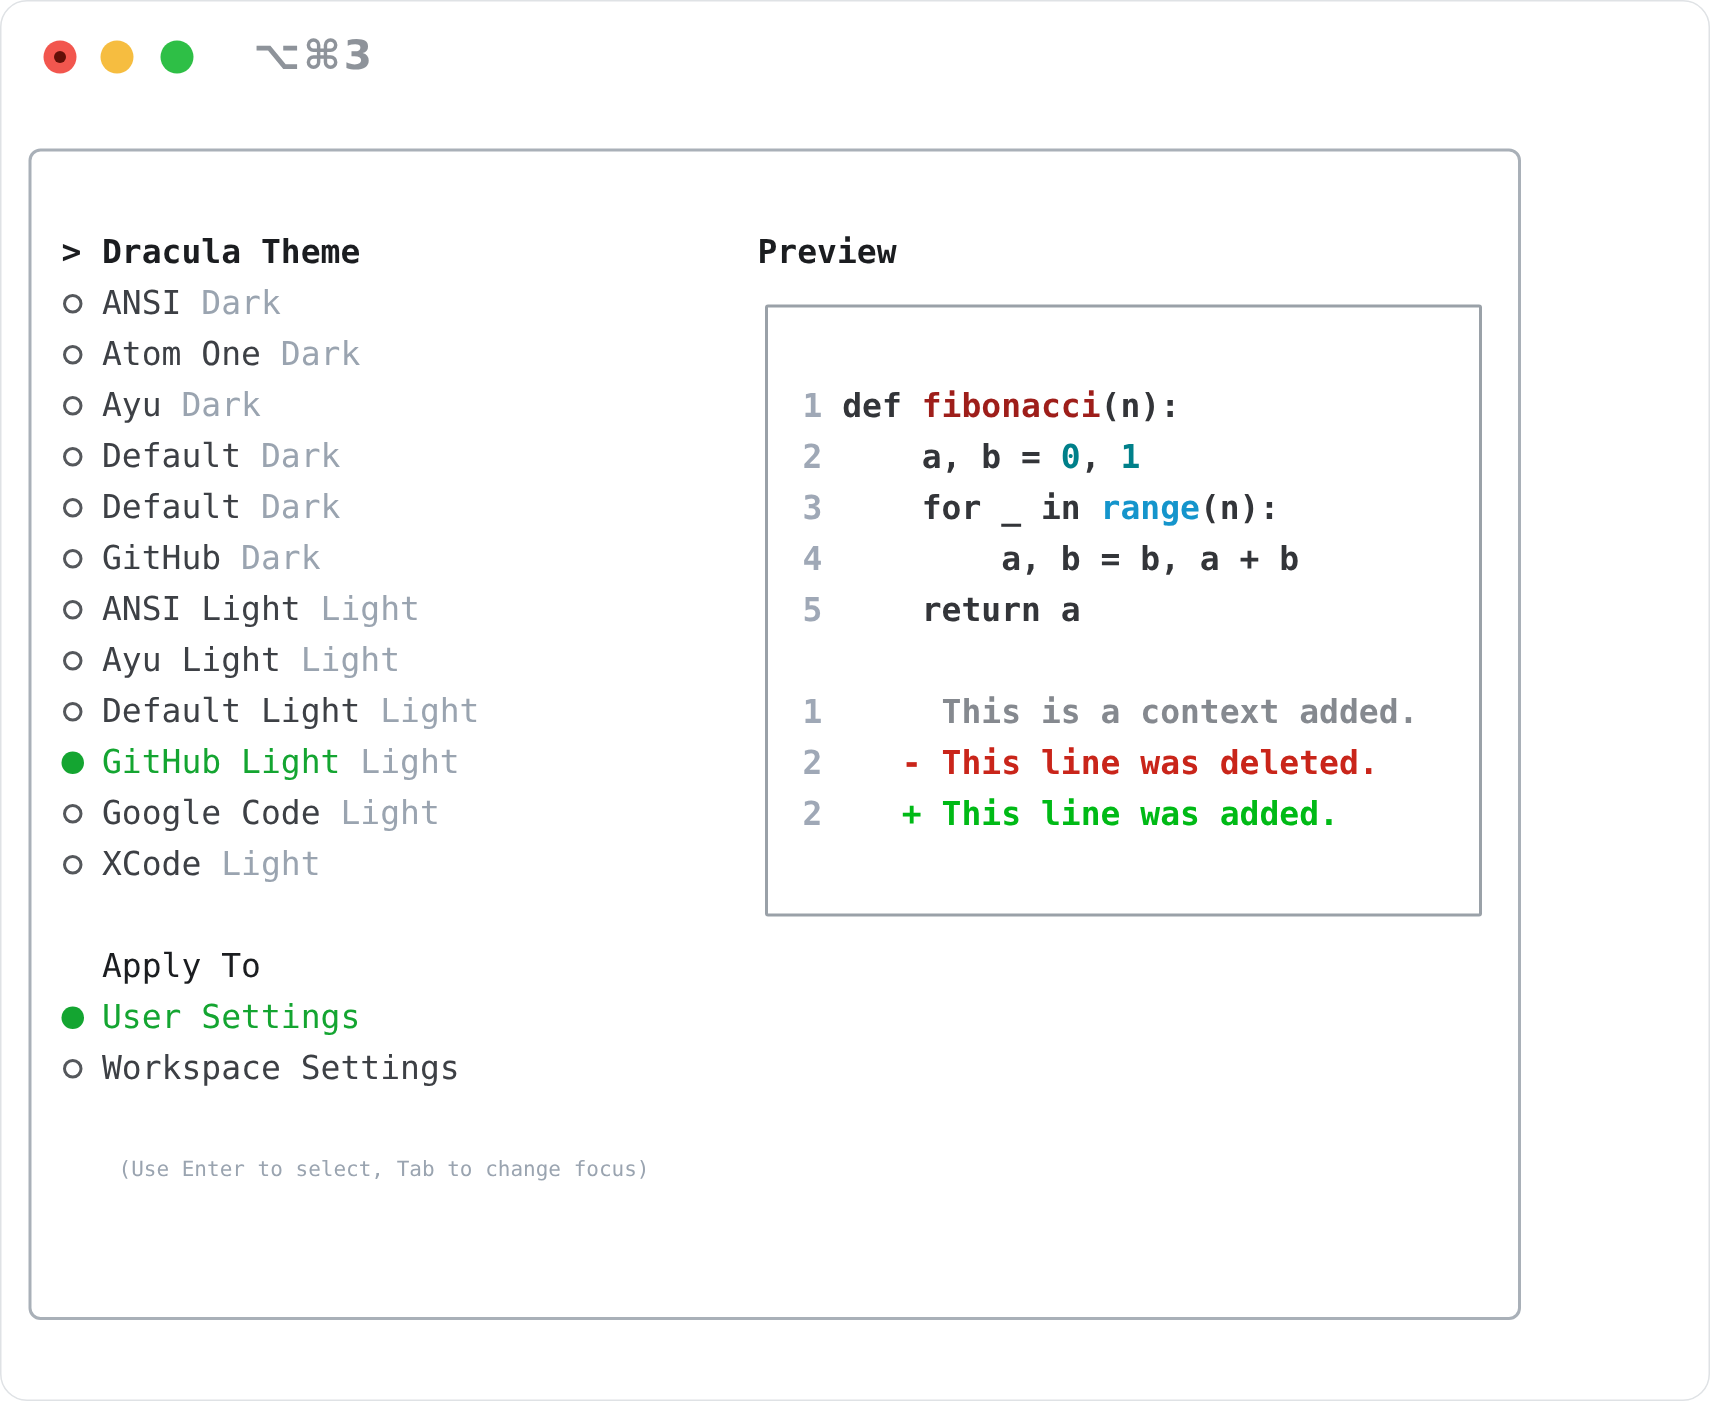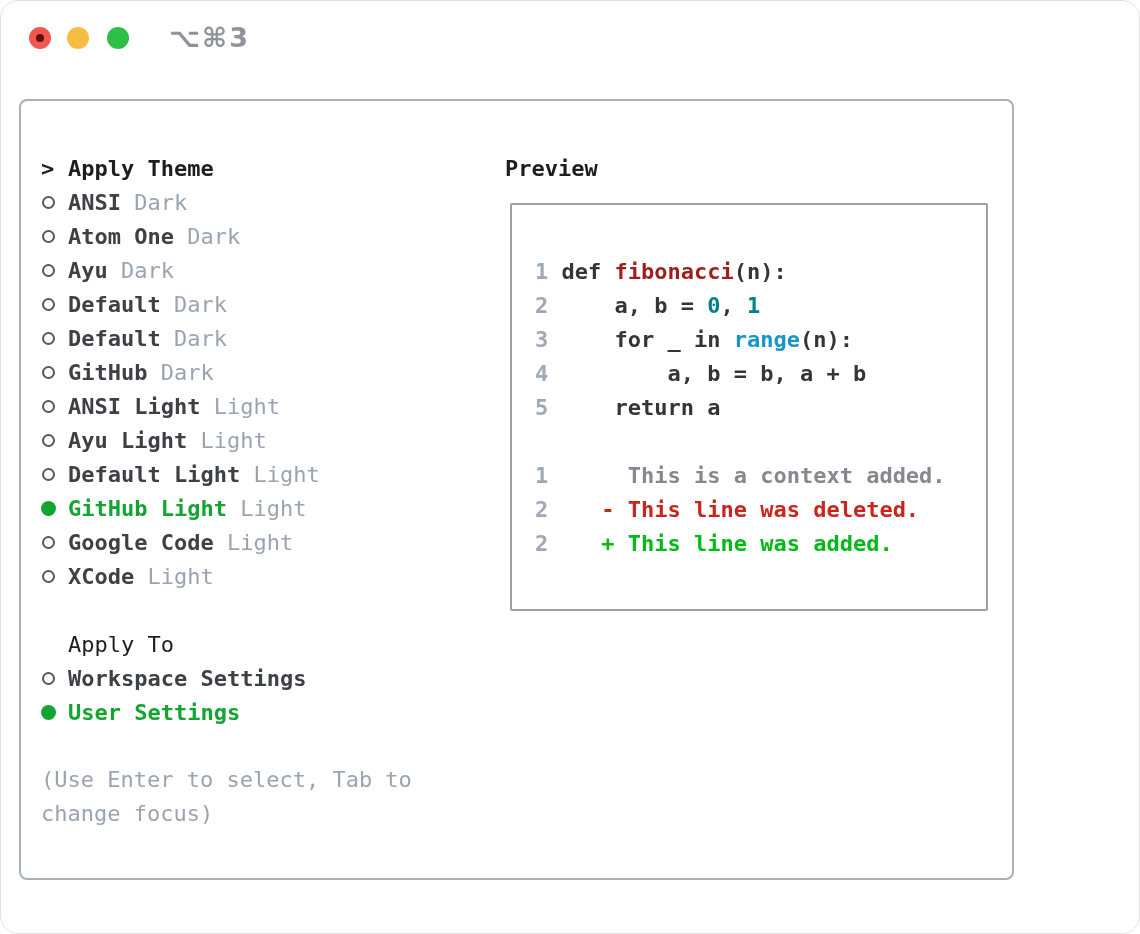--- a/index.html
+++ b/index.html
@@ -46,28 +46,29 @@
   
   .left-col { position: absolute; left: 20px; top: 50px; width: 460px; }
   .header-row { font-weight: bold; color: var(--header-black); }
   .prompt { display: inline-block; width: 27px; font-weight: bold; color: var(--header-black); }
   .radio {
     width: 13px; height: 13px; flex: none;
     border: 2px solid var(--radio-ring); border-radius: 50%;
     margin-left: 1px; margin-right: 13px;
   }
   .radio.filled { width: 15px; height: 15px; border: none; background: var(--accent-green); margin-left: 0; margin-right: 12px; }
-  .tname { color: var(--text-dark); font-weight: bold; }
+  .tname { color: var(--text-dark); }
   .theme-row.selected .tname { color: var(--accent-green); }
   .tvariant { color: var(--muted-gray); }
   .apply-header { padding-left: 27px; color: var(--header-black); }
   .hint {
     margin-top: 34px; width: 430px;
-    font-size: 22px; line-height: 34px;
+    font-size: 14px; line-height: 34px;
     color: var(--muted-gray);
+    margin-left: 38px;
   }
 
   
   .preview-label { position: absolute; left: 484px; top: 50px; }
   .preview-box {
     position: absolute; left: 489px; top: 102px;
     width: 478px; height: 408px;
     border: 2px solid var(--preview-border);
     border-radius: 2px;
     background: #ffffff;
@@ -87,21 +88,21 @@
     <span class="dot yellow"></span>
     <span class="dot green"></span>
     <span class="wtitle">⌥⌘3</span>
   </div>
 
   <div class="panel">
 
     <div class="left-col">
       <div class="row header-row">
         <span class="prompt">&gt;</span>
-        <span>Apply Theme</span>
+        <span>Dracula Theme</span>
       </div>
 
       <div>
           <div class="row theme-row"><span class="radio"></span><span class="tname">ANSI</span><span class="tvariant"> Dark</span></div>
           <div class="row theme-row"><span class="radio"></span><span class="tname">Atom One</span><span class="tvariant"> Dark</span></div>
           <div class="row theme-row"><span class="radio"></span><span class="tname">Ayu</span><span class="tvariant"> Dark</span></div>
           <div class="row theme-row"><span class="radio"></span><span class="tname">Default</span><span class="tvariant"> Dark</span></div>
           <div class="row theme-row"><span class="radio"></span><span class="tname">Default</span><span class="tvariant"> Dark</span></div>
           <div class="row theme-row"><span class="radio"></span><span class="tname">GitHub</span><span class="tvariant"> Dark</span></div>
           <div class="row theme-row"><span class="radio"></span><span class="tname">ANSI Light</span><span class="tvariant"> Light</span></div>
@@ -112,22 +113,22 @@
           <div class="row theme-row"><span class="radio"></span><span class="tname">XCode</span><span class="tvariant"> Light</span></div>
         </div>
 
       <div class="row"></div>
 
       <div class="row apply-header">
         <span>Apply To</span>
       </div>
 
       <div>
+          <div class="row theme-row selected"><span class="radio filled"></span><span class="tname">User Settings</span></div>
           <div class="row theme-row"><span class="radio"></span><span class="tname">Workspace Settings</span></div>
-          <div class="row theme-row selected"><span class="radio filled"></span><span class="tname">User Settings</span></div>
         </div>
 
       <div class="hint">(Use Enter to select, Tab to change focus)</div>
     </div>
 
     <div class="row header-row preview-label">
       <span>Preview</span>
     </div>
 
     <div class="preview-box">

